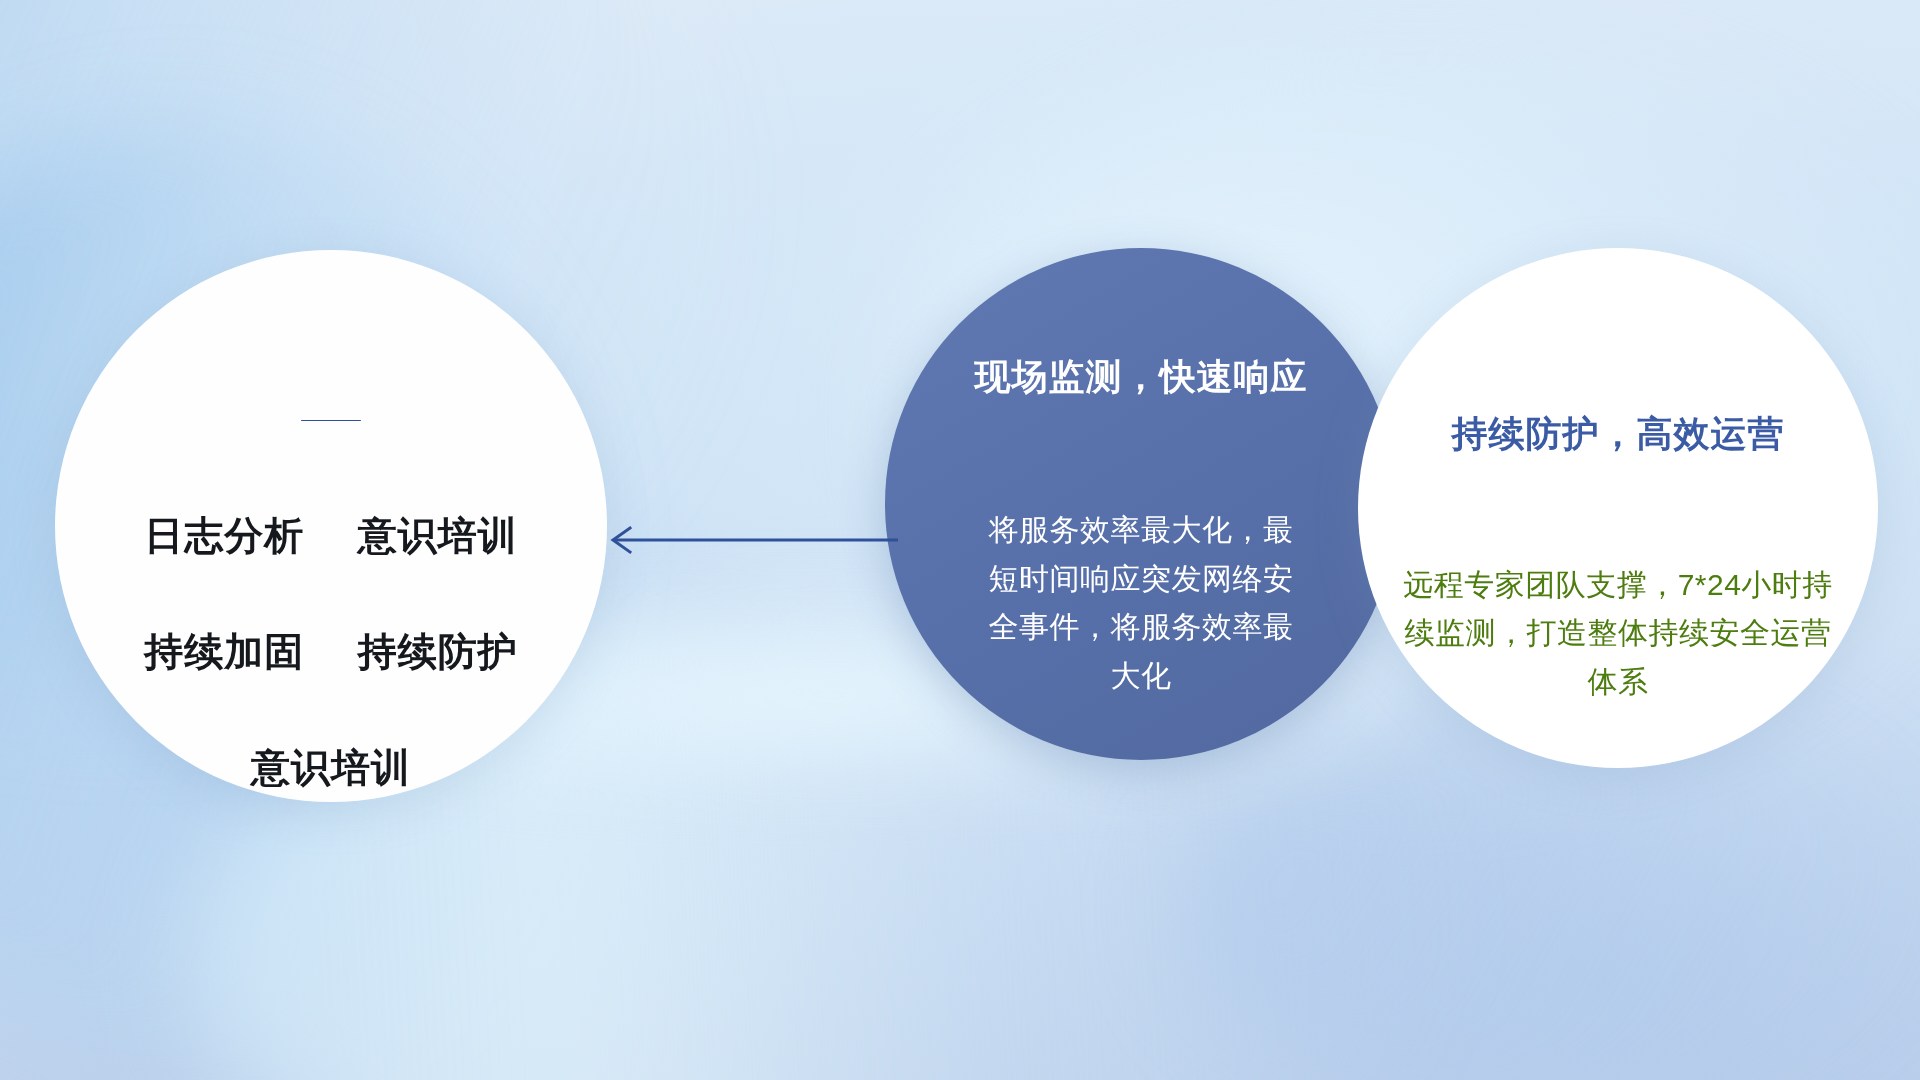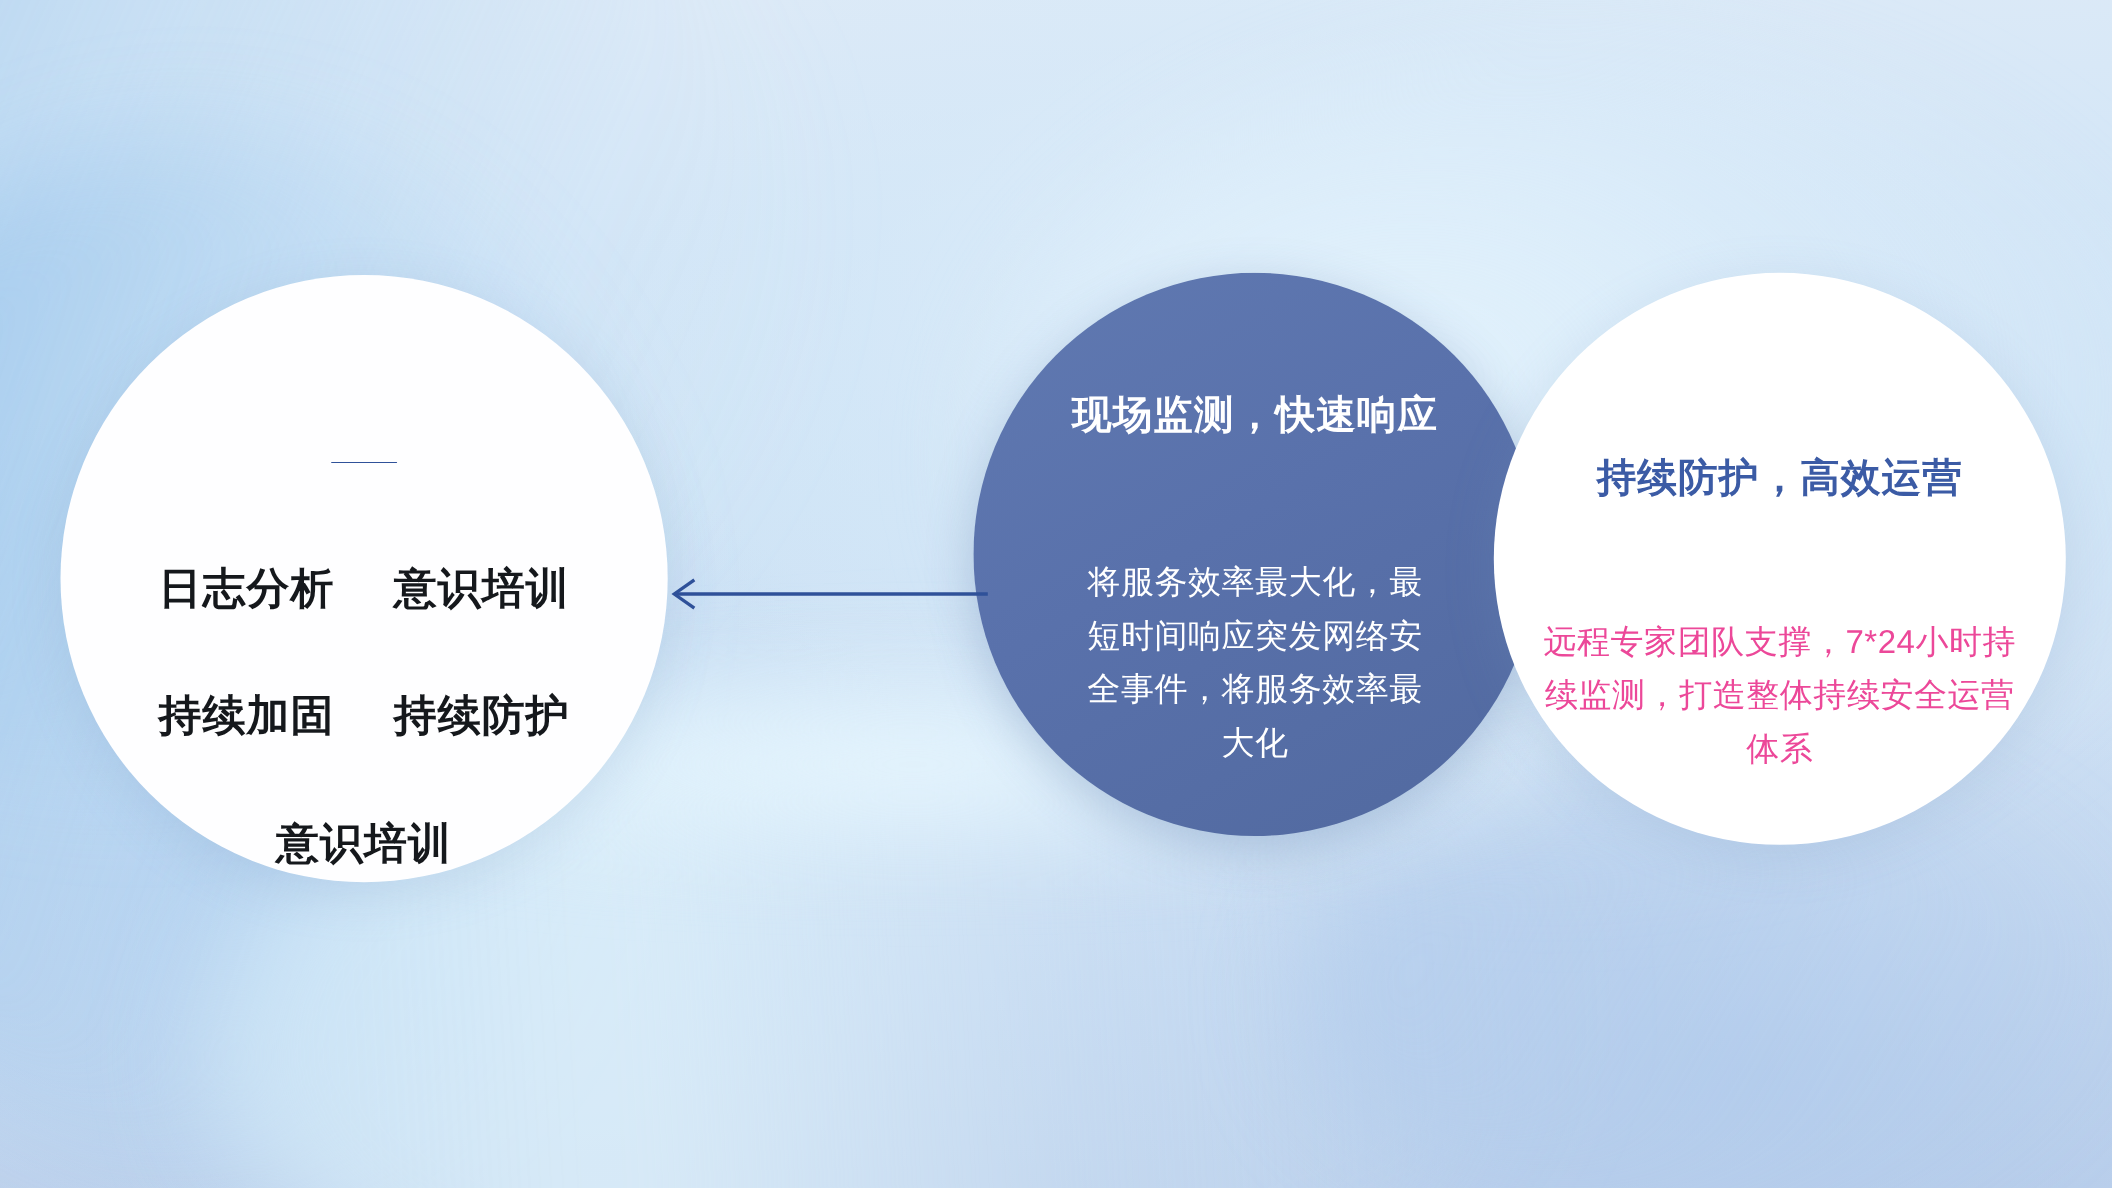--- a/index.html
+++ b/index.html
@@ -133,21 +133,21 @@
   #right-heading {
     font-size:36px;
     font-weight:bold;
     color:#3b5ba5;
     letter-spacing:1px;
     white-space:nowrap;
     margin-bottom:56px;
   }
   #right-body {
     font-size:30px;
-    color:#ec4899;
+    color:#4d7c0f;
     line-height:1.62;
     text-align:center;
     width:430px;
     letter-spacing:0.5px;
   }
 
   
   #arrow {
     position:absolute;
     left:600px; top:520px;

